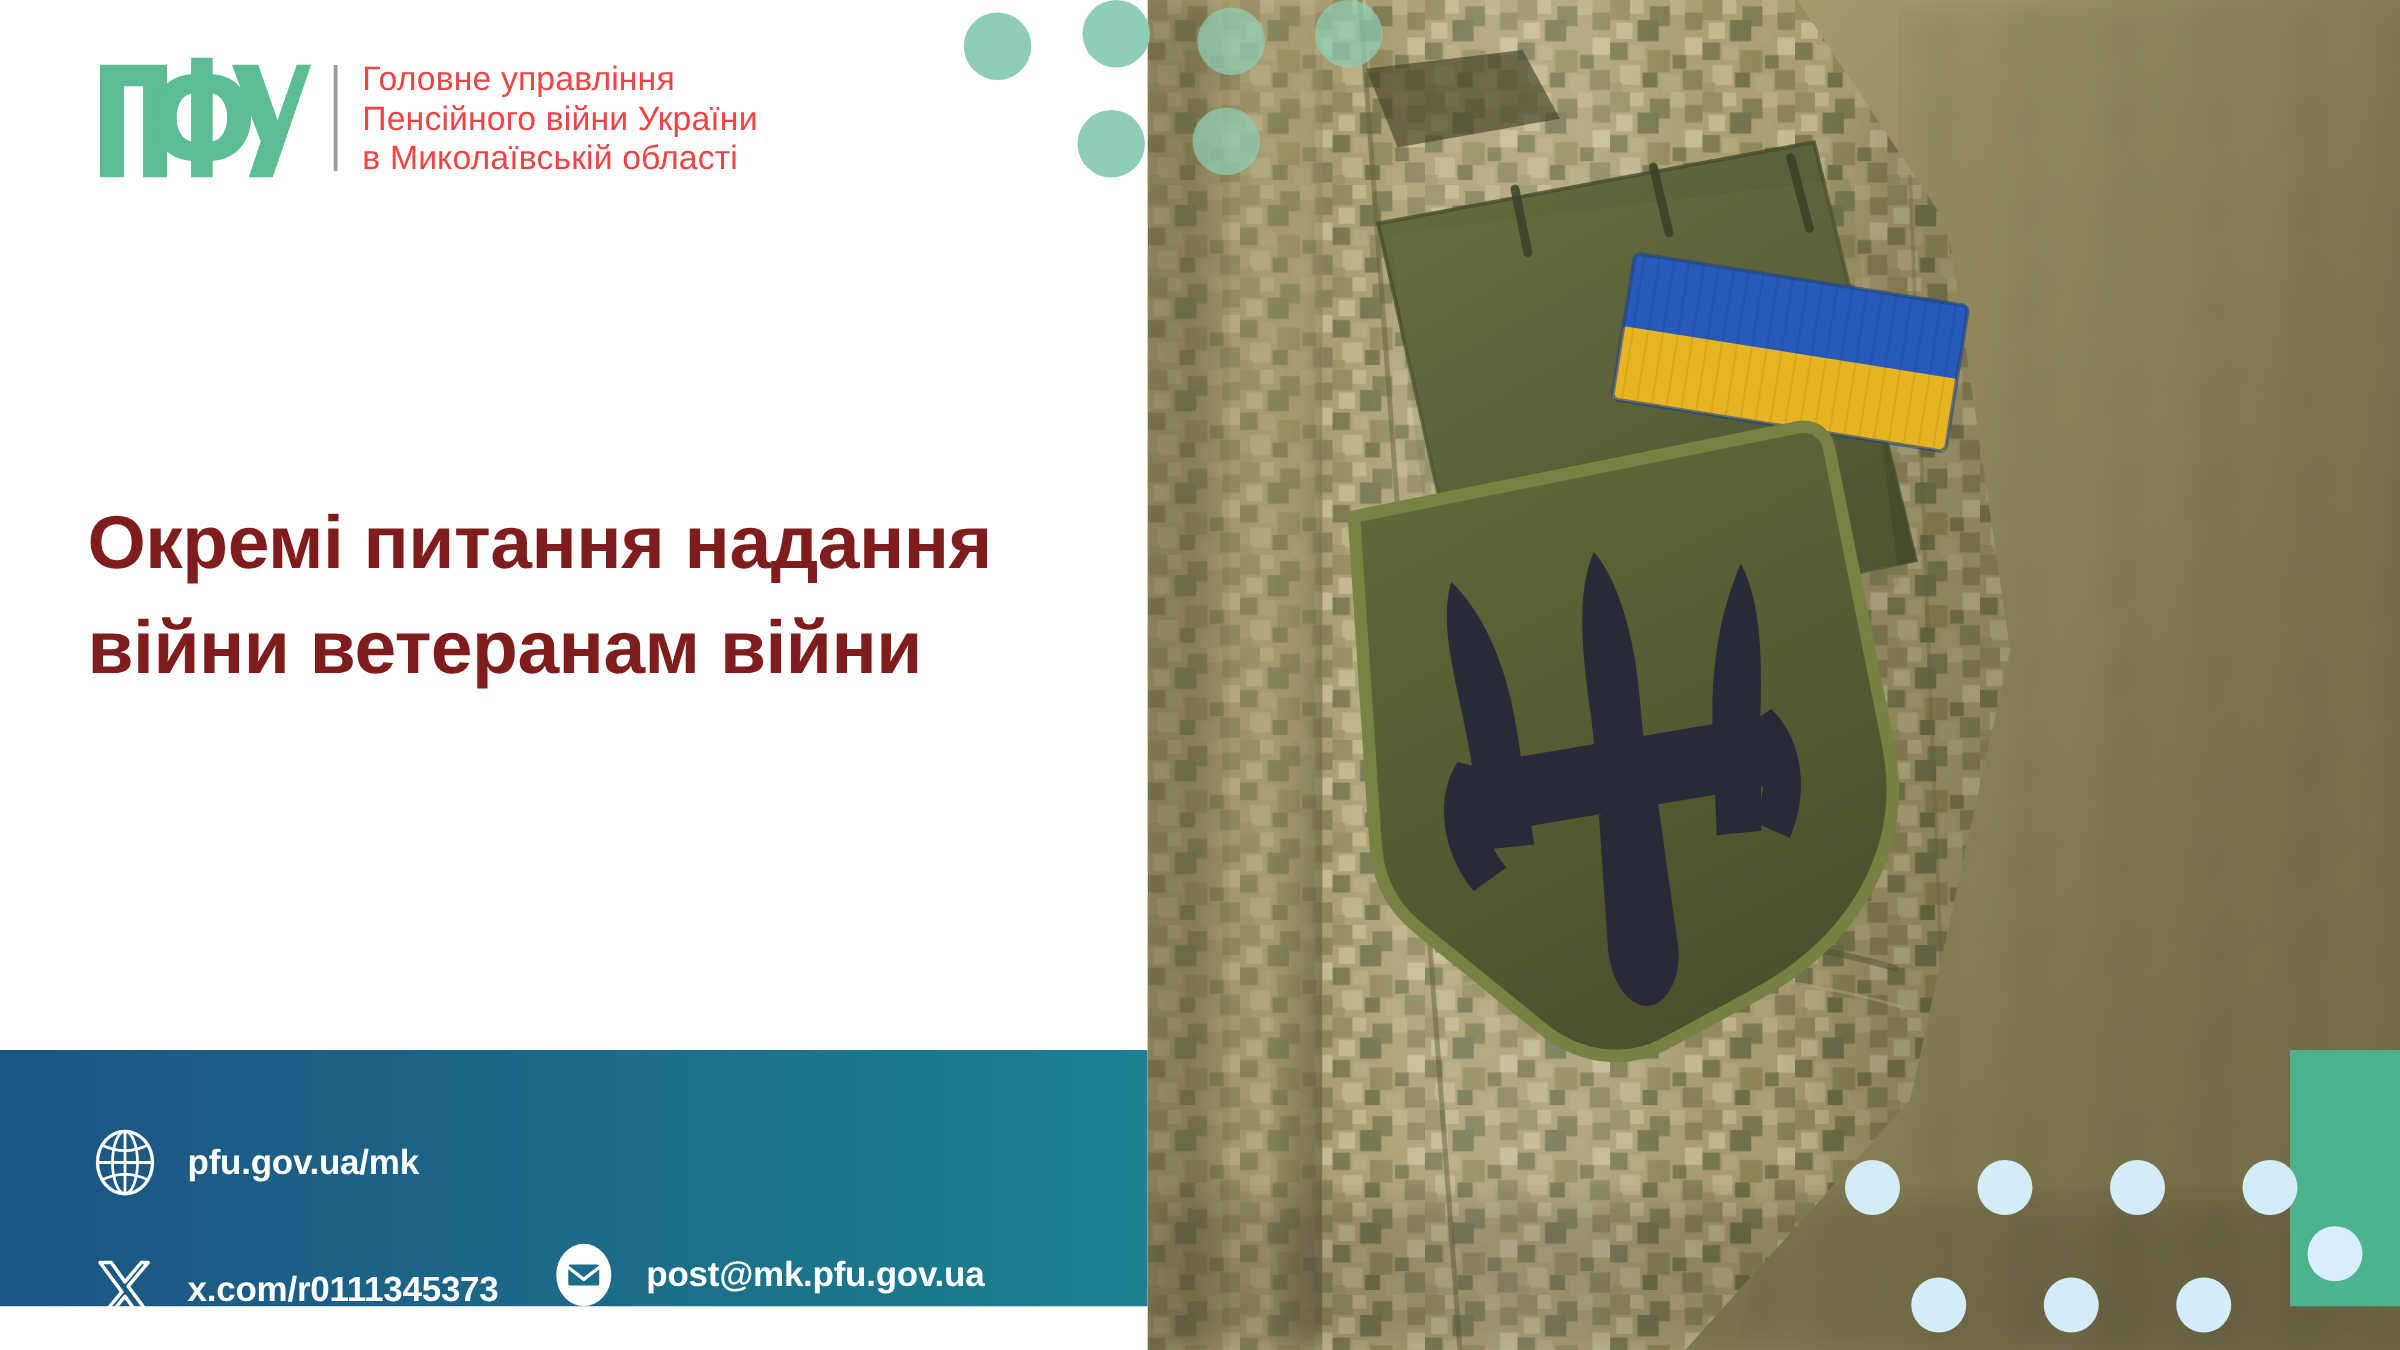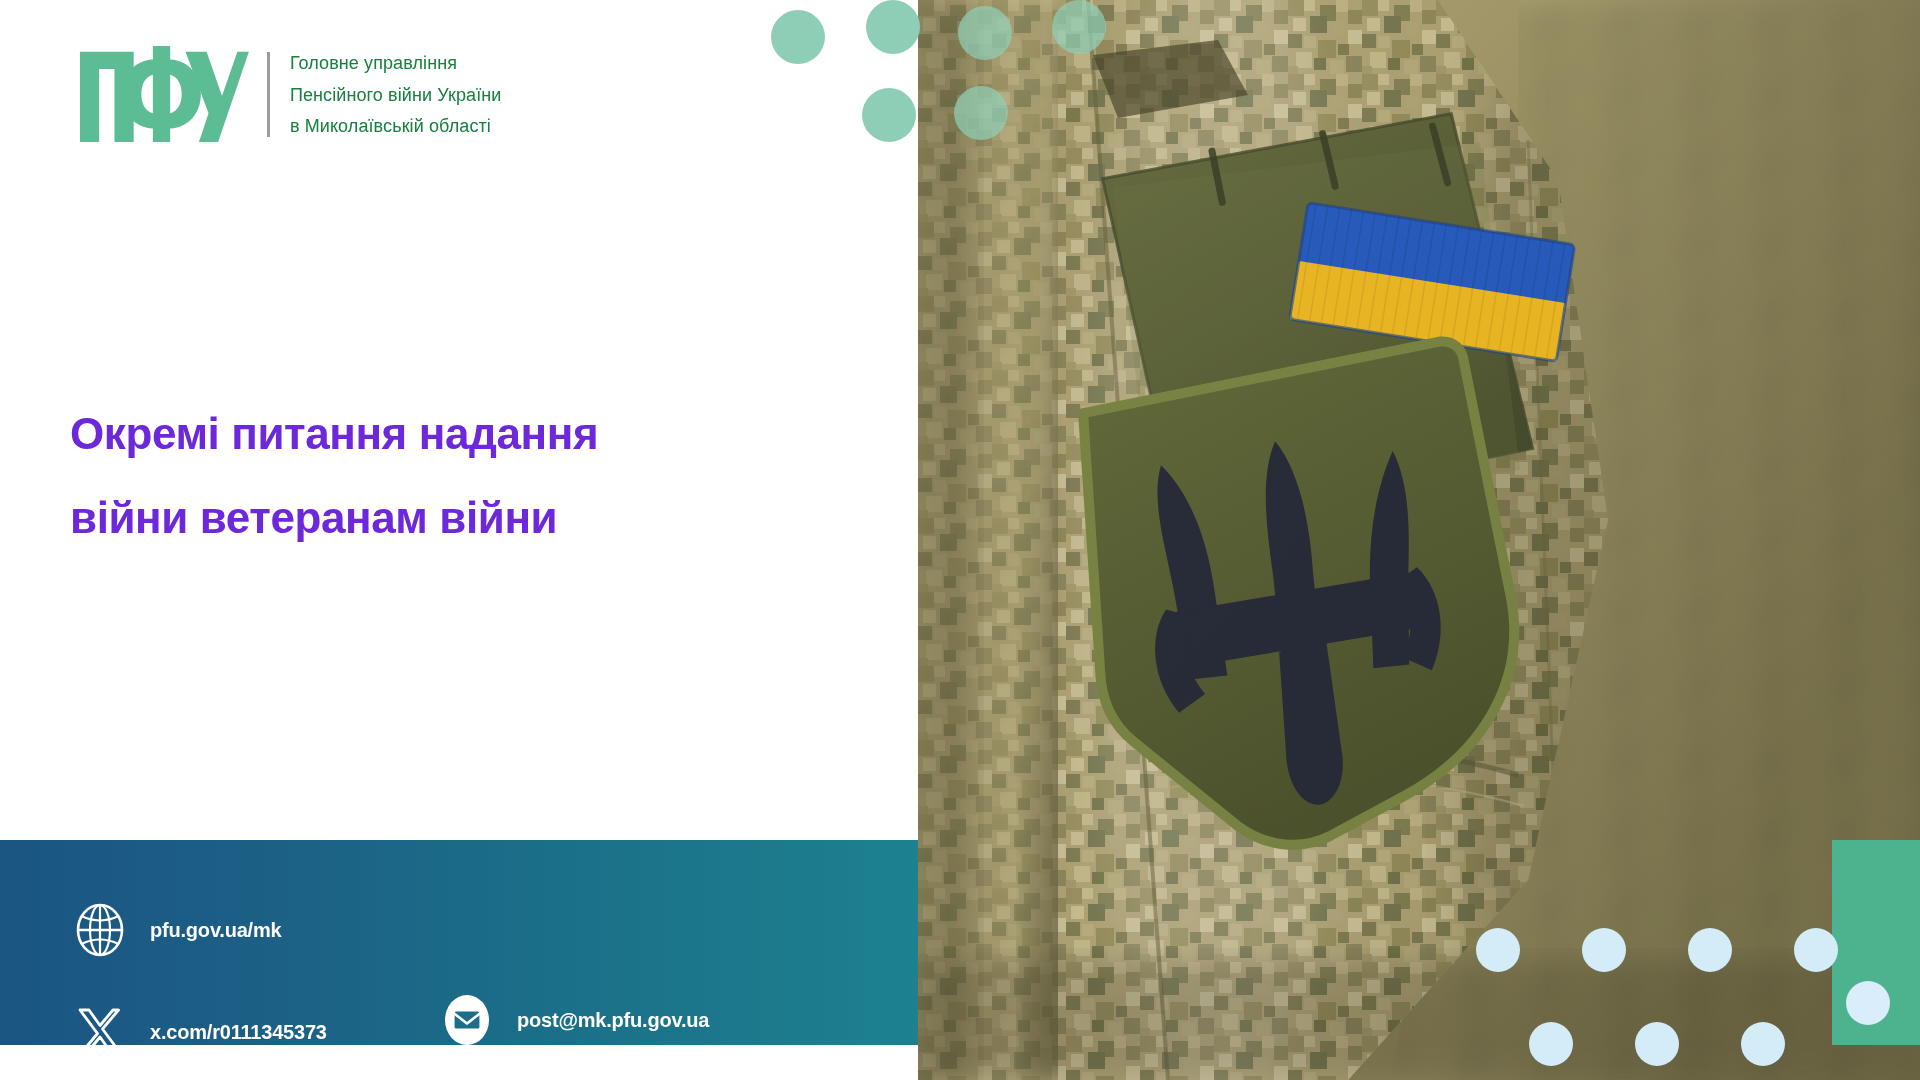--- a/index.html
+++ b/index.html
@@ -40,38 +40,38 @@
     background:#9b9b9b;
     margin:6px 20px 6px 18px;
     flex:0 0 3px;
   }
   .logo-lines{
     display:flex; flex-direction:column; justify-content:center;
     padding-top:2px;
   }
   .logo-lines span{
     display:block;
-    color:#15803d;
-    font-size:18px;
+    color:#ef4444;
+    font-size:27px;
     line-height:31.5px;
     letter-spacing:0.1px;
     white-space:nowrap;
   }
 
   
   .headline{
     position:absolute;
     left:70px; top:392px;
     width:790px;
     z-index:9;
   }
   .headline .hl-line{
     display:block;
-    color:#6d28d9;
-    font-size:44px;
+    color:#7f1d1d;
+    font-size:60px;
     line-height:84px;
     font-weight:bold;
     letter-spacing:-0.4px;
     white-space:nowrap;
   }
 
   
   .dots-top{
     position:absolute;
     left:0; top:0; width:1920px; height:200px;
@@ -136,21 +136,21 @@
   }
   .contact .ci{
     flex:0 0 auto;
     width:56px; height:56px;
     display:flex; align-items:center; justify-content:center;
   }
   .contact .ci svg{ display:block; }
   .contact .ctext{
     margin-left:22px;
     color:#ffffff;
-    font-size:20px;
+    font-size:28px;
     font-weight:bold;
     letter-spacing:-0.2px;
     white-space:nowrap;
   }
   .c-web  { left:72px;  top:62px;  }
   .c-x    { left:72px;  top:164px; }
   .c-fb   { left:462px; top:62px;  }
   .c-mail { left:439px; top:152px; }
 </style>
 </head>

